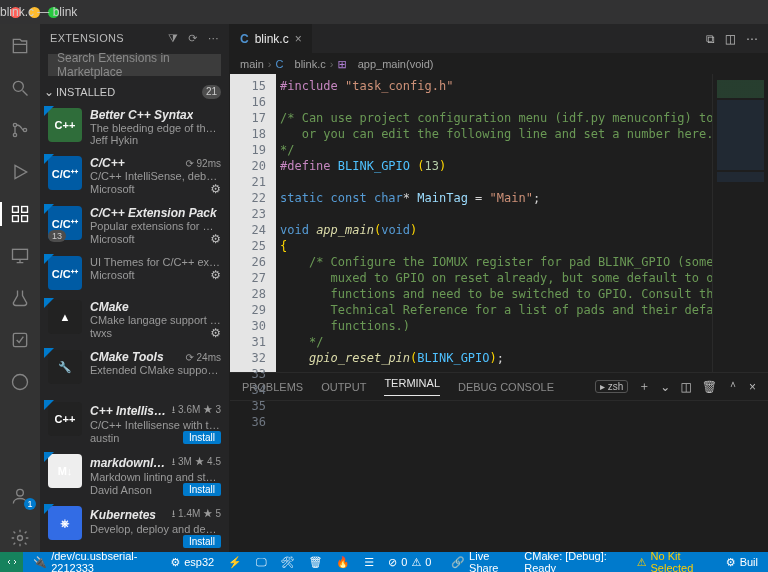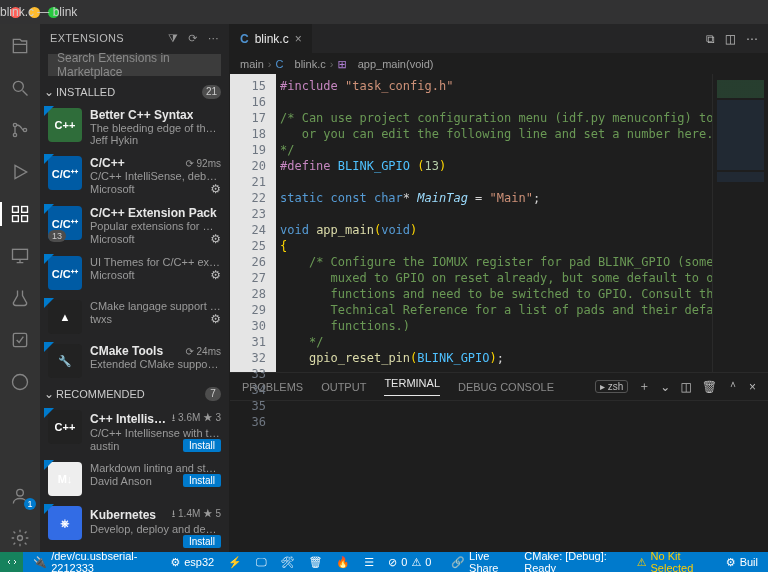--- a/index.html
+++ b/index.html
@@ -94,21 +94,21 @@
     position:relative;
   }
   .ext .icon {
     width:34px; height:34px; border-radius:4px;
     display:flex; align-items:center; justify-content:center;
     font-weight:bold; font-size:11px; color:#fff;
     flex-shrink:0;
   }
   .ext .body { flex:1; min-width:0; }
   .ext .row1 { display:flex; justify-content:space-between; align-items:center; gap:4px;}
-  .ext .title { font-weight:600; font-size:12px; white-space:nowrap; overflow:hidden; text-overflow:ellipsis; color:#e7e7e7; }
+  .ext .title { font-weight:600; font-size:12px; white-space:nowrap; overflow:hidden; text-overflow:ellipsis; color:#e7e7e7;font-style:italic; }
   .ext .meta { color:#9a9a9a; font-size:10px; white-space:nowrap; display:flex; gap:4px; align-items:center;}
   .ext .desc { color:#9a9a9a; font-size:11px; white-space:nowrap; overflow:hidden; text-overflow:ellipsis; }
   .ext .row3 { display:flex; justify-content:space-between; align-items:center; }
   .ext .pub  { color:#9a9a9a; font-size:11px; }
   .gear { color:#bbb; font-size:12px; }
   .install-btn {
     background:#007acc; color:#fff; font-size:10px;
     padding:1px 6px; border-radius:2px;
   }
   .ext-badge {
@@ -165,24 +165,24 @@
     font-family: Menlo, Consolas, monospace;
     font-size:12px;
     white-space:pre;
     overflow:hidden;
     line-height:16px;
   }
   .tk-comment { color:#6A9955; }
   .tk-keyword { color:#569cd6; }
   .tk-type    { color:#569cd6;text-align:center; }
   .tk-string  { color:#ce9178; }
-  .tk-func    { color:#dcdcaa; }
+  .tk-func    { color:#dcdcaa;font-style:italic; }
   .tk-macro   { color:#4fc1ff; }
   .tk-num     { color:#b5cea8; }
-  .tk-ident   { color:#9cdcfe;font-style:italic; }
+  .tk-ident   { color:#9cdcfe; }
   .tk-paren   { color:#ffd700; }
   .tk-default { color:#d4d4d4; }
   .tk-preproc { color:#c586c0; }
   .minimap {
     width:56px; background:#1e1e1e;
     border-left:1px solid #2a2a2a;
     display:flex; flex-direction:column;
     padding:6px 4px; gap:2px;
     position:relative;
   }
@@ -388,20 +388,24 @@
         <span class="pub">Microsoft</span>
         <span class="gear">⚙</span>
       </div>
     </div>
         </div>
         <div class="ext">
     <div class="ext-badge"></div>
 
     <div class="icon" style="background:#222222">▲</div>
     <div class="body">
+      <div class="row1">
+        <span class="title">CMake</span>
+        <span class="meta"></span>
+      </div>
       <div class="desc">CMake langage support fo…</div>
       <div class="row3">
         <span class="pub">twxs</span>
         <span class="gear">⚙</span>
       </div>
     </div>
         </div>
         <div class="ext">
     <div class="ext-badge"></div>
 
@@ -410,24 +414,20 @@
       <div class="row1">
         <span class="title">CMake Tools</span>
         <span class="meta">⟳ 24ms</span>
       </div>
       <div class="desc">Extended CMake support i…</div>
 
     </div>
         </div>
       </div>
 
-    <div class="sb-section">
-      <span><span class="chev">⌄</span><span>RECOMMENDED</span></span>
-      <span class="sb-count">7</span>
-    </div>
     <div id="recommended-list">
         <div class="ext">
     <div class="ext-badge"></div>
 
     <div class="icon" style="background:#222">C++</div>
     <div class="body">
       <div class="row1">
         <span class="title">C++ Intellise…</span>
         <span class="meta">⭳ 3.6M ★ 3</span>
       </div>
@@ -436,20 +436,24 @@
         <span class="pub">austin</span>
         <span class="install-btn">Install</span>
       </div>
     </div>
         </div>
         <div class="ext">
     <div class="ext-badge"></div>
 
     <div class="icon" style="background:#eee">M↓</div>
     <div class="body">
+      <div class="row1">
+        <span class="title">markdownlint</span>
+        <span class="meta">⭳ 3M ★ 4.5</span>
+      </div>
       <div class="desc">Markdown linting and style…</div>
       <div class="row3">
         <span class="pub">David Anson</span>
         <span class="install-btn">Install</span>
       </div>
     </div>
         </div>
         <div class="ext">
     <div class="ext-badge"></div>
 

